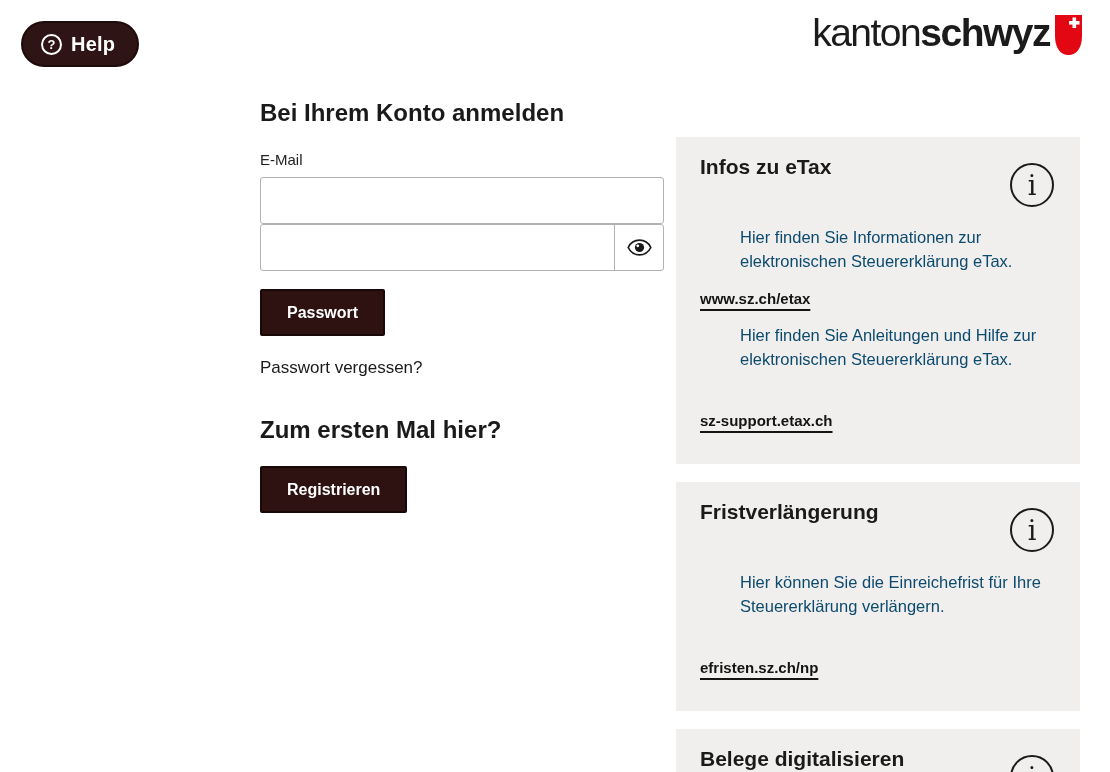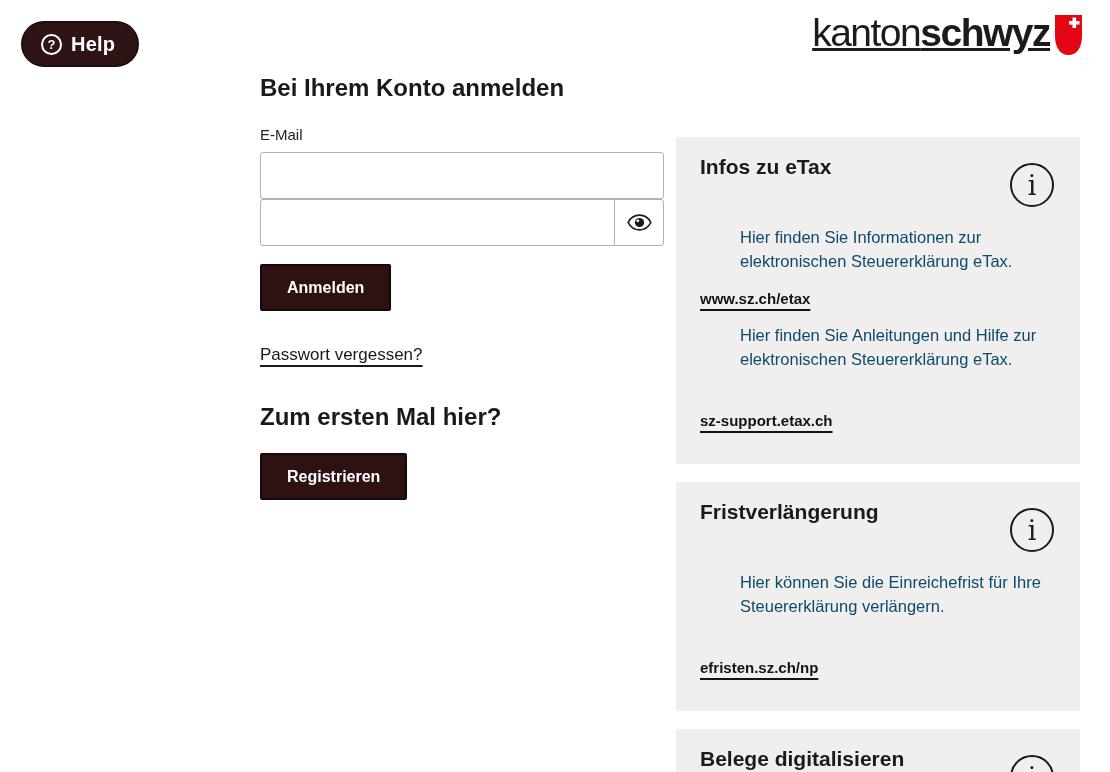--- a/index.html
+++ b/index.html
@@ -32,28 +32,28 @@
   }
   .help-label { font-size: 20px; font-weight: 700; letter-spacing: .2px; }
 
   
   .logo {
     position: absolute; top: 12px; right: 28px;
     display: flex; align-items: flex-start; gap: 5px;
   }
   .logo-text {
     font-size: 39px; line-height: 42px; letter-spacing: -1.5px;
-    color: #1b1b1b; white-space: nowrap; text-decoration: underline;
+    color: #1b1b1b; white-space: nowrap;
   }
   .logo-text .reg  { font-weight: 400; }
   .logo-text .bold { font-weight: 700; }
   .logo-shield { margin-top: 3px; }
 
   
-  .login-col { position: absolute; left: 260px; top: 74px; width: 404px; }
+  .login-col { position: absolute; left: 260px; top: 99px; width: 404px; }
   .login-heading { font-size: 24px; font-weight: 700; line-height: 28px; }
   .field-label { display: block; font-size: 15px; color: #222; margin-top: 24px; margin-bottom: 9px; }
   .text-input {
     width: 100%; height: 47px;
     border: 1px solid #b3b1b1; border-radius: 3px;
     background: #ffffff; font-size: 17px; padding: 0 12px;
     font-family: "Liberation Sans", sans-serif;
     outline: none;
   }
   .pw-group { display: flex; width: 100%; height: 47px; border: 1px solid #b3b1b1; border-radius: 3px; background: #fff; }
@@ -73,23 +73,23 @@
     margin-top: 18px;
     height: 47px; padding: 0 25px;
     background: #2e1212; color: #ffffff;
     border: 2px solid #190808; border-radius: 2px;
     font-size: 16px; font-weight: 700;
     font-family: "Liberation Sans", sans-serif;
     cursor: pointer;
     display: inline-flex; align-items: center;
   }
   .forgot-link {
-    display: inline-block; margin-top: 34px;
+    display: inline-block; margin-top: 22px;
     font-size: 17px; color: #1a1a1a;
-    text-decoration: underline; text-underline-offset: 5px; text-decoration-thickness: 1.5px;
+    text-underline-offset: 5px; text-decoration-thickness: 1.5px;
     cursor: pointer;
   }
   .register-heading { margin-top: 38px; font-size: 24px; font-weight: 700; line-height: 28px; }
   .register-btn { margin-top: 22px; }
 
   
   .info-col { position: absolute; left: 676px; top: 137px; width: 404px; }
   .card {
     position: relative;
     background: #f0efee;
@@ -149,21 +149,21 @@
       <input type="password" placeholder="" style="">
       <button class="pw-eye-btn">
         <svg width="25" height="17" viewBox="0 0 25 17" aria-hidden="true">
           <path d="M12.5 1.2 C7 1.2 3 4.8 1.2 8.5 C3 12.2 7 15.8 12.5 15.8 C18 15.8 22 12.2 23.8 8.5 C22 4.8 18 1.2 12.5 1.2 Z" fill="none" stroke="#1a1a1a" stroke-width="1.7"></path>
           <circle cx="12.5" cy="8.5" r="4.6" fill="#1a1a1a"></circle>
           <circle cx="10.8" cy="6.8" r="1.4" fill="#ffffff"></circle>
         </svg>
       </button>
     </div>
 
-    <button class="btn-dark">Anmelden</button>
+    <button class="btn-dark">Passwort</button>
 
     <br>
     <a class="forgot-link">Passwort vergessen?</a>
 
     <h2 class="register-heading">Zum ersten Mal hier?</h2>
     <button class="btn-dark register-btn">Registrieren</button>
   </div>
 
   <div class="info-col">
 

